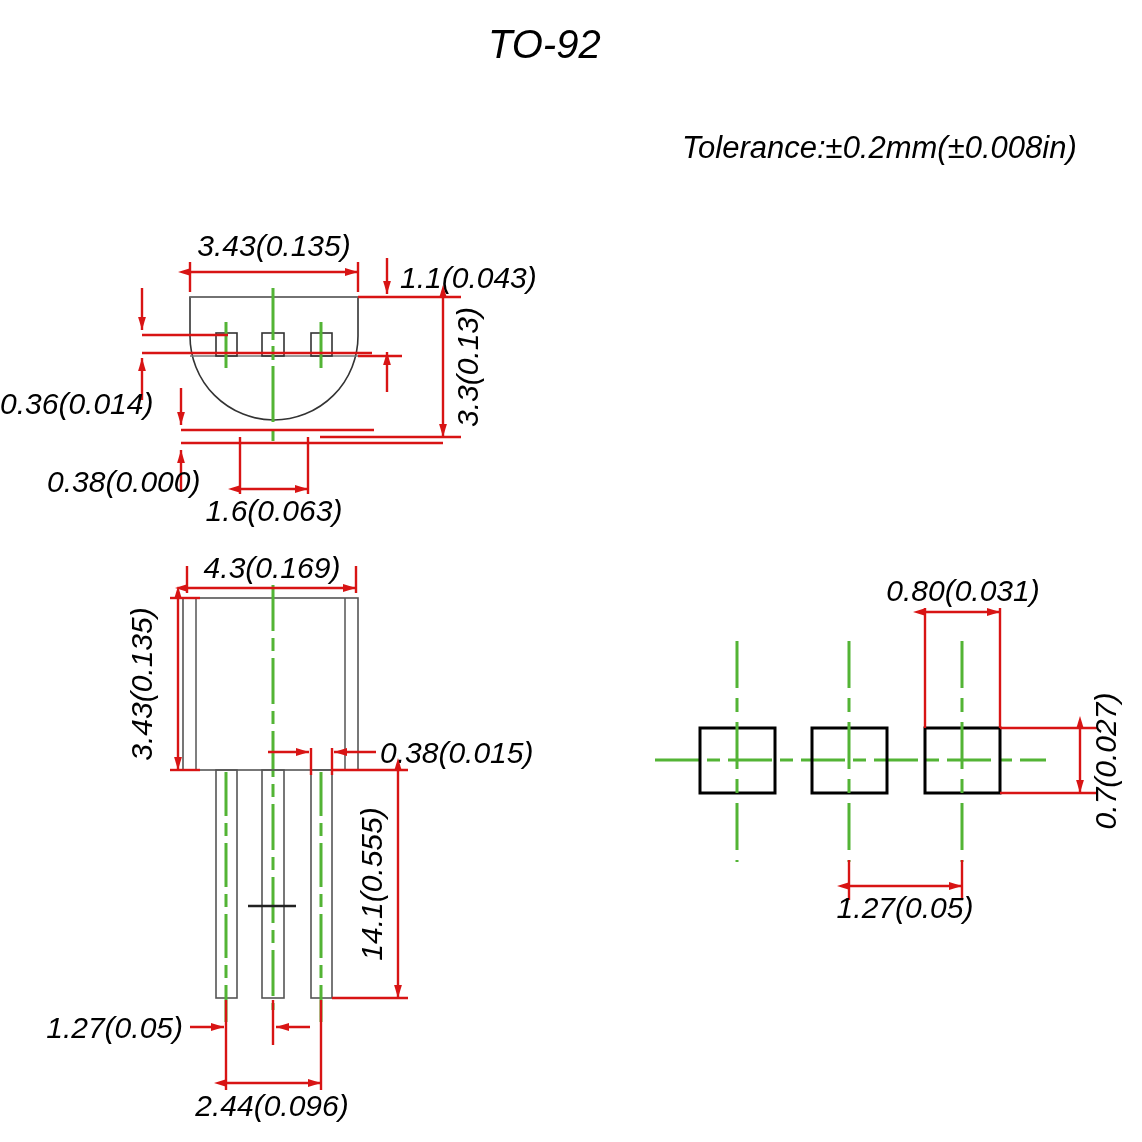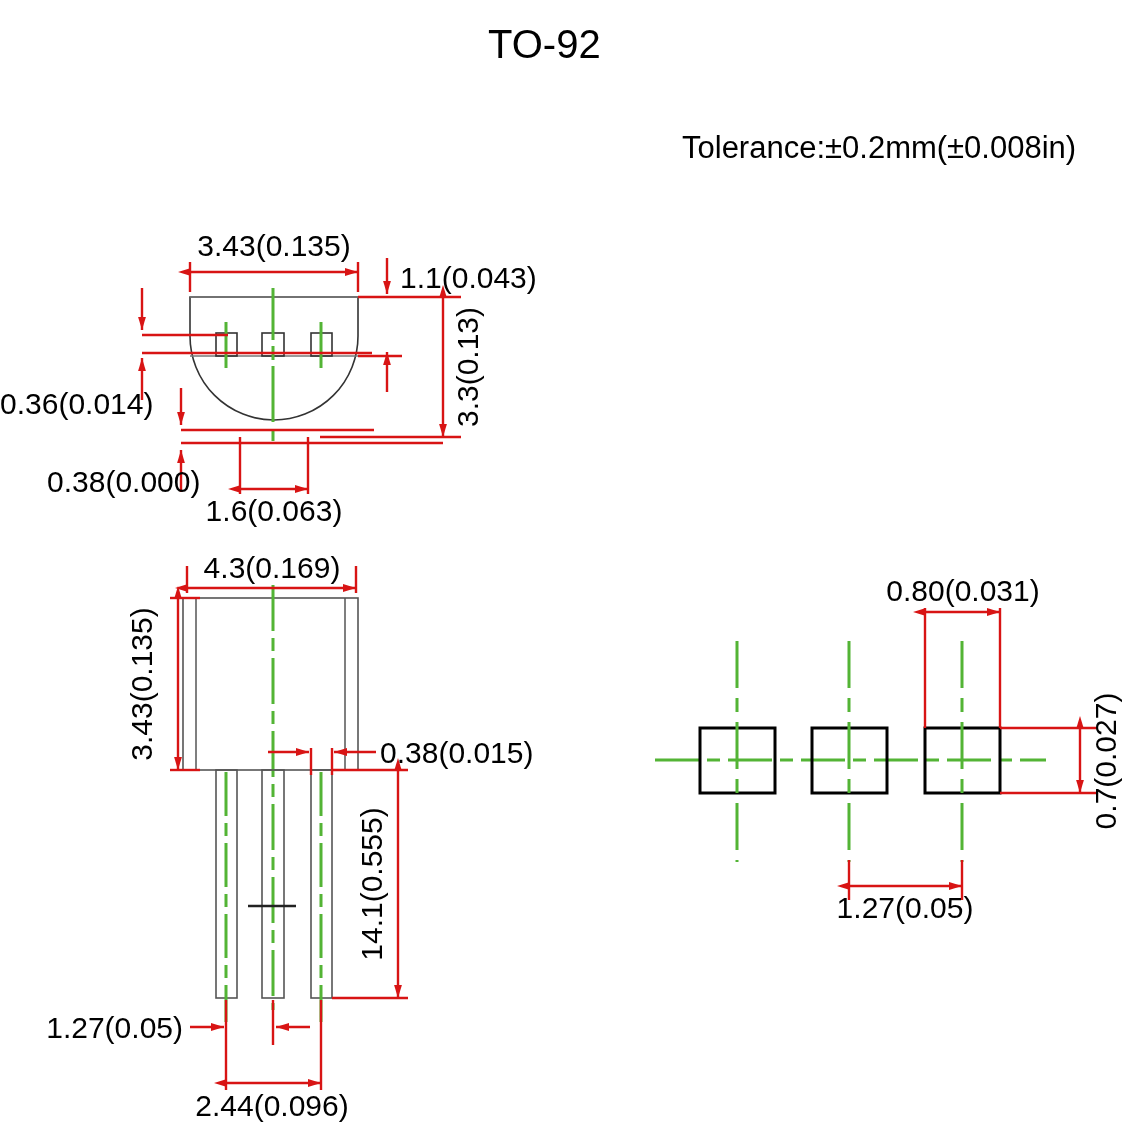--- a/index.html
+++ b/index.html
@@ -4,21 +4,21 @@
 <title>TO-92 Package Drawing</title>
 <style>
   html,body{margin:0;padding:0;background:#ffffff;}
   body{
     width:1142px;height:1142px;
     font-family:"Liberation Sans","DejaVu Sans",sans-serif;
     color:#000;
     overflow:hidden;
     position:relative;
   }
-  #stage{position:absolute;left:0;top:0;width:1142px;height:1142px;}
+  #stage{position:absolute;left:0;top:0;width:1142px;height:1142px;font-style:italic;}
   svg#drawing{position:absolute;left:0;top:0;width:1142px;height:1142px;display:block;}
   .txt{font-family:"Liberation Sans","DejaVu Sans",sans-serif;fill:#000;}
   text{white-space:pre;}
 </style>
 </head>
 <body>
 
 <div id="stage">
 
 <svg id="drawing" viewBox="0 0 1142 1142" xmlns="http://www.w3.org/2000/svg">

